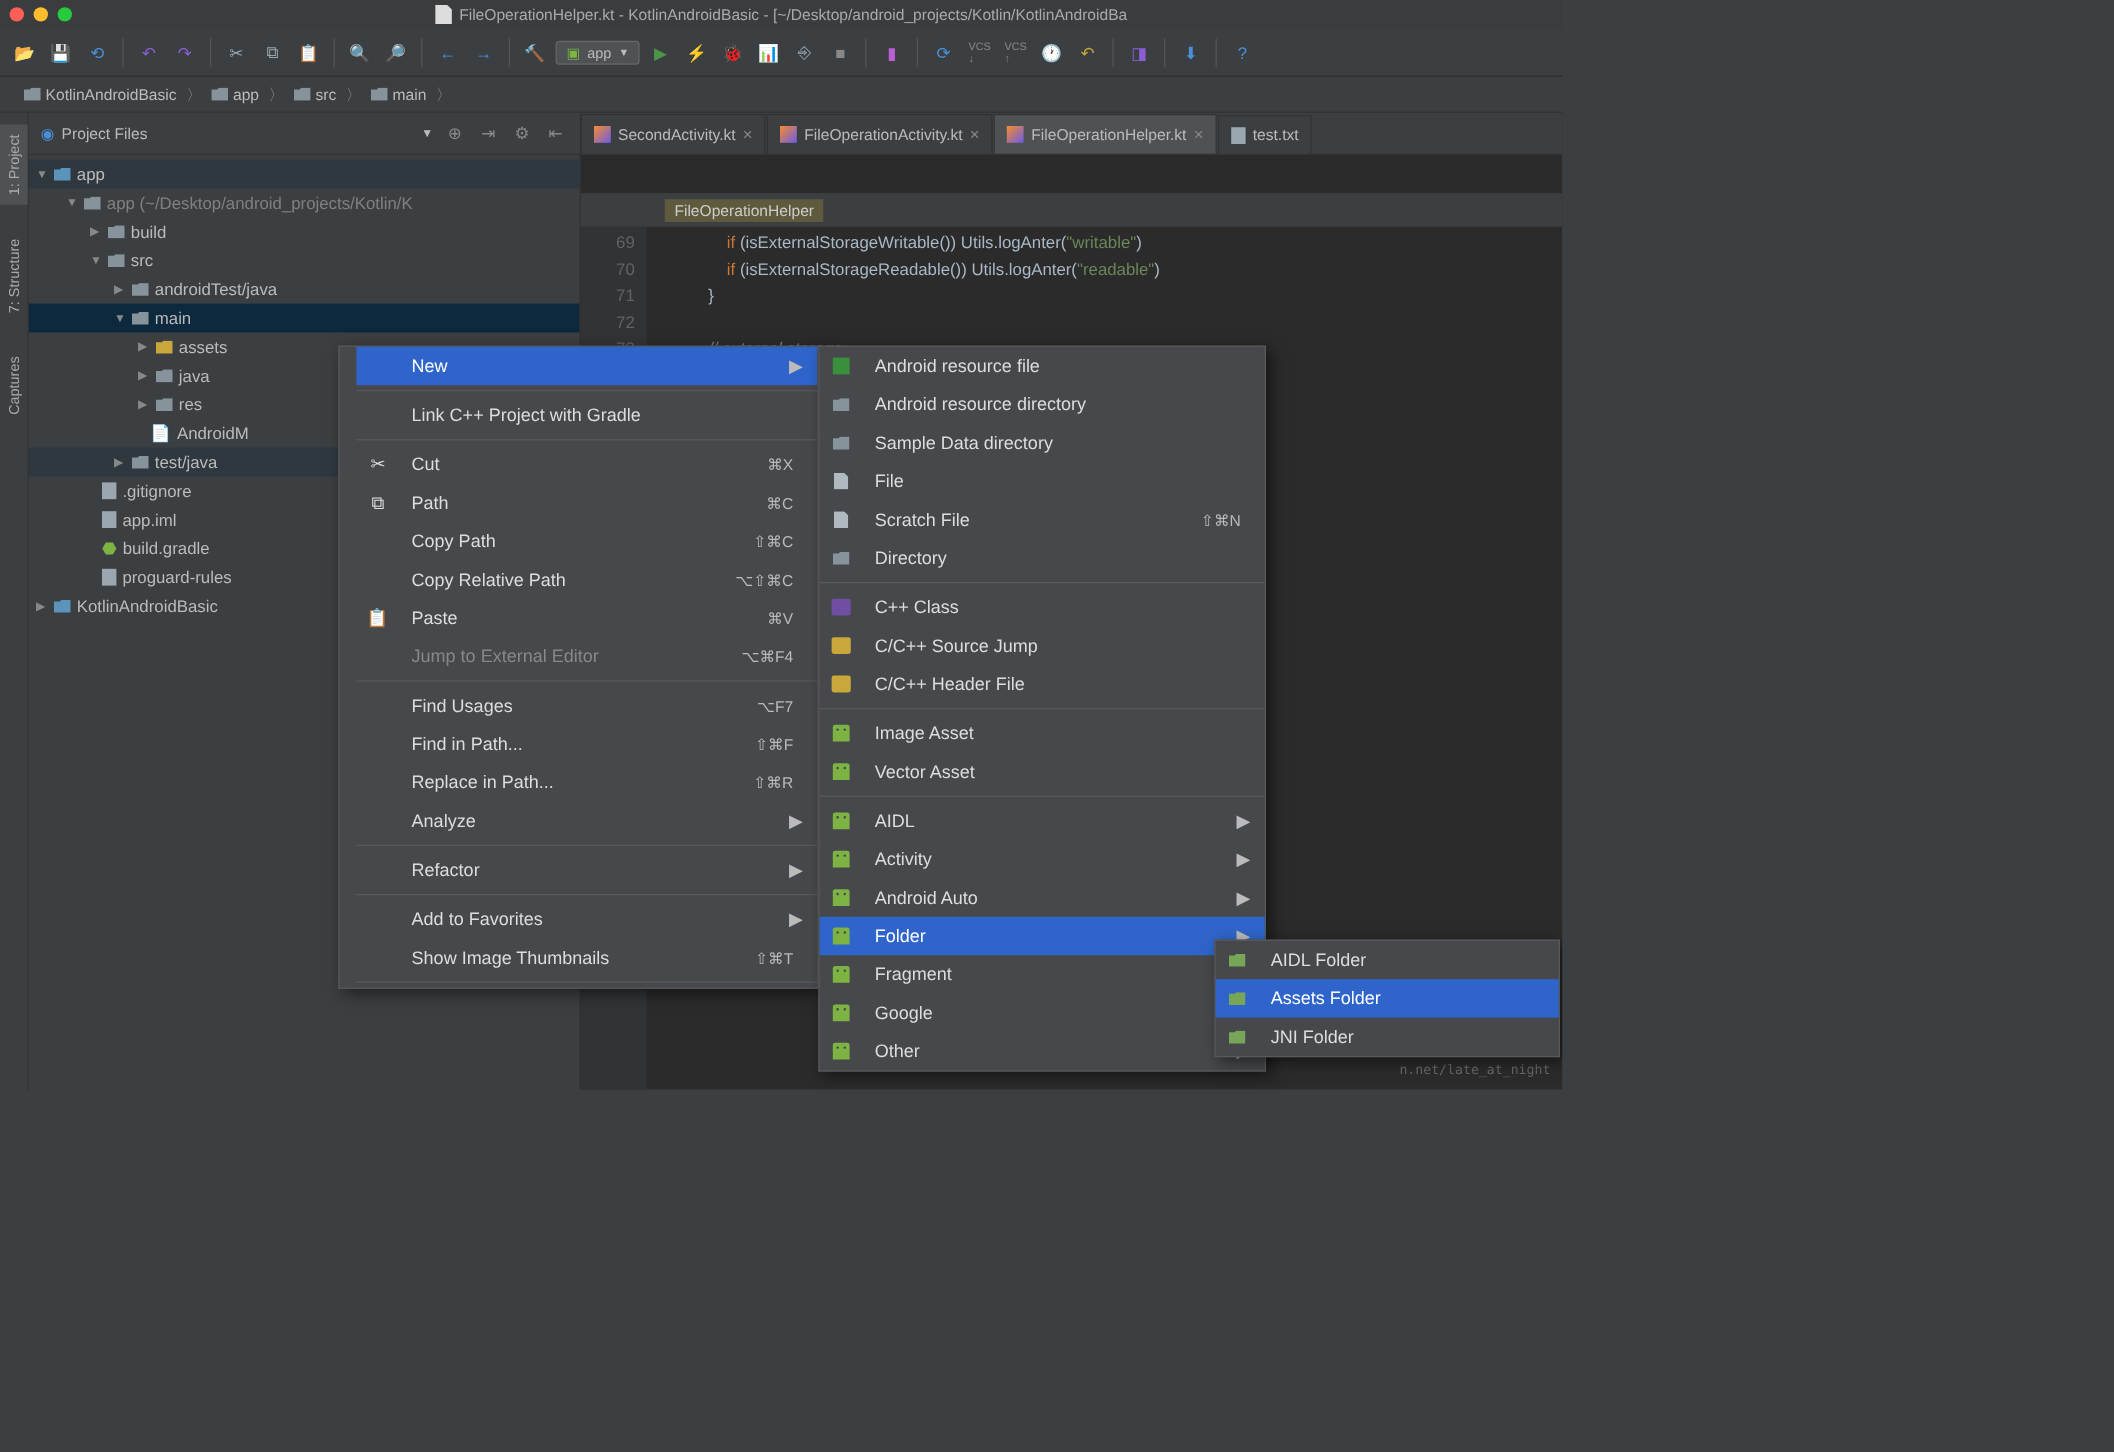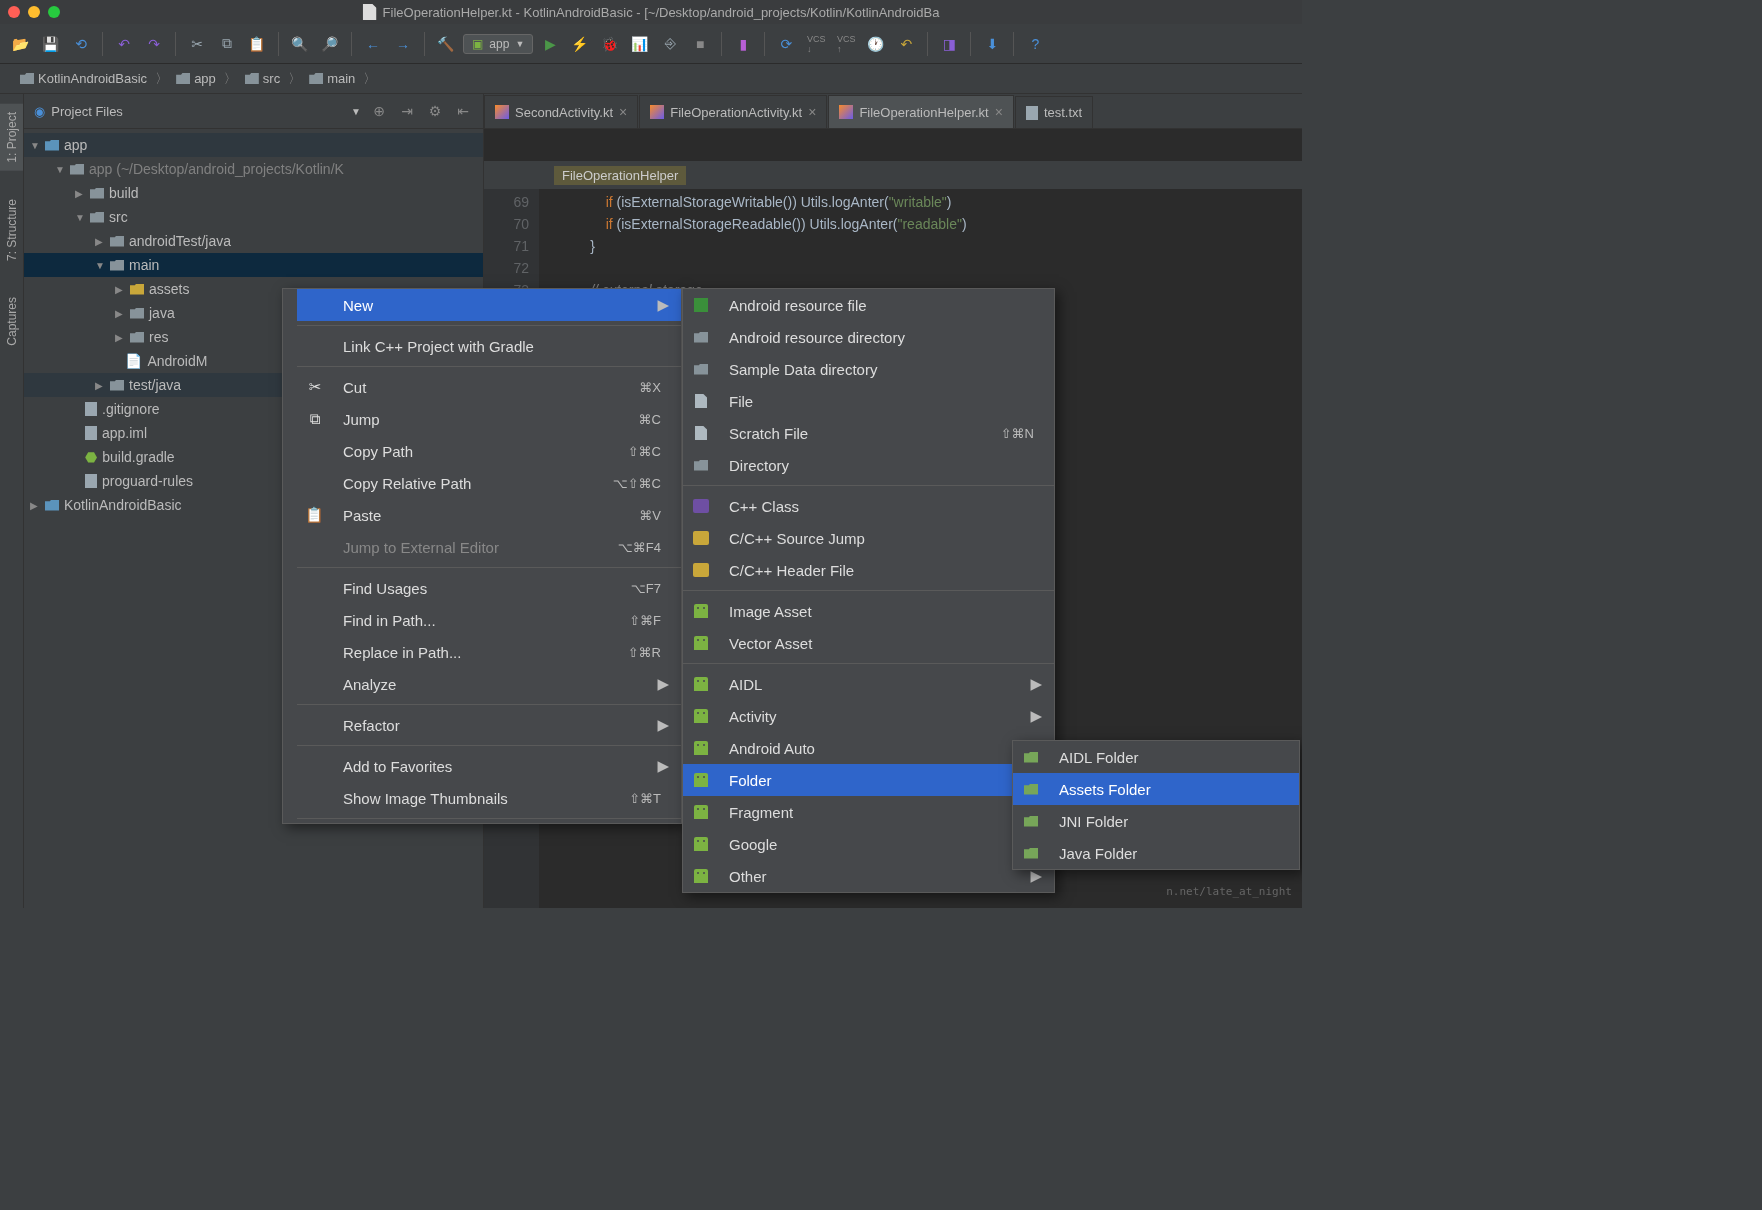--- a/index.html
+++ b/index.html
@@ -343,21 +343,21 @@
       <span>Link C++ Project with Gradle</span>
     </div>
   <div class="msep"></div>
   <div class="mitem">
       <span class="micon">✂</span>
       <span>Cut</span>
       <span class="sc">⌘X</span>
     </div>
   <div class="mitem">
       <span class="micon">⧉</span>
-      <span>Jump</span>
+      <span>Path</span>
       <span class="sc">⌘C</span>
     </div>
   <div class="mitem">
       <span>Copy Path</span>
       <span class="sc">⇧⌘C</span>
     </div>
   <div class="mitem">
       <span>Copy Relative Path</span>
       <span class="sc">⌥⇧⌘C</span>
     </div>
@@ -519,40 +519,34 @@
     </div>
   <div class="mitem">
       <span class="micon">
         <span class="android-icon"></span>
       </span>
       <span>Other</span>
       <span class="arrow-r">▶</span>
     </div>
 </div>
 
-<div class="ctxmenu" style="left:1012px; top:740px; width:288px;">
+<div class="ctxmenu" style="left:1012px; top:783px; width:288px;">
   <div class="mitem">
       <span class="micon">
         <span class="folder-new-icon"></span>
       </span>
       <span>AIDL Folder</span>
     </div>
   <div class="mitem hl">
       <span class="micon">
         <span class="folder-new-icon"></span>
       </span>
       <span>Assets Folder</span>
     </div>
   <div class="mitem">
       <span class="micon">
         <span class="folder-new-icon"></span>
       </span>
       <span>JNI Folder</span>
     </div>
-  <div class="mitem">
-      <span class="micon">
-        <span class="folder-new-icon"></span>
-      </span>
-      <span>Java Folder</span>
-    </div>
 </div>
 
 <div class="watermark">n.net/late_at_night</div>
 
 </body></html>

